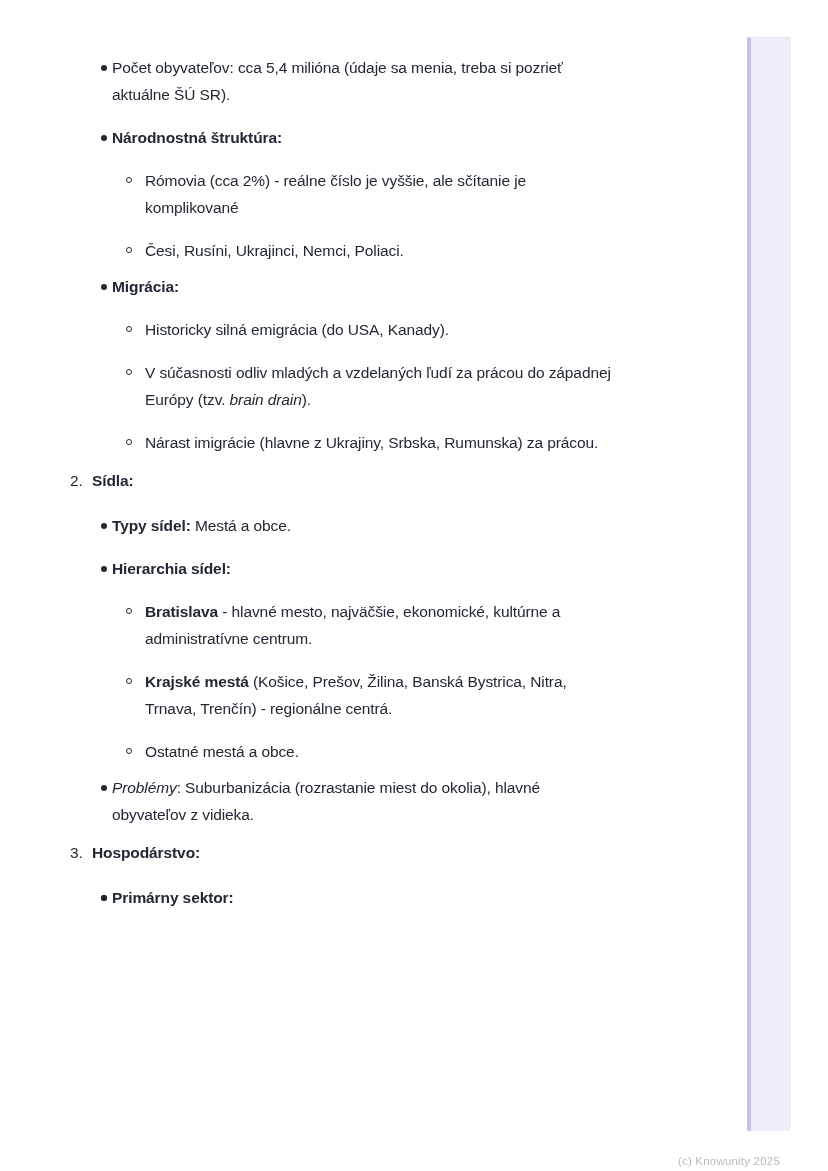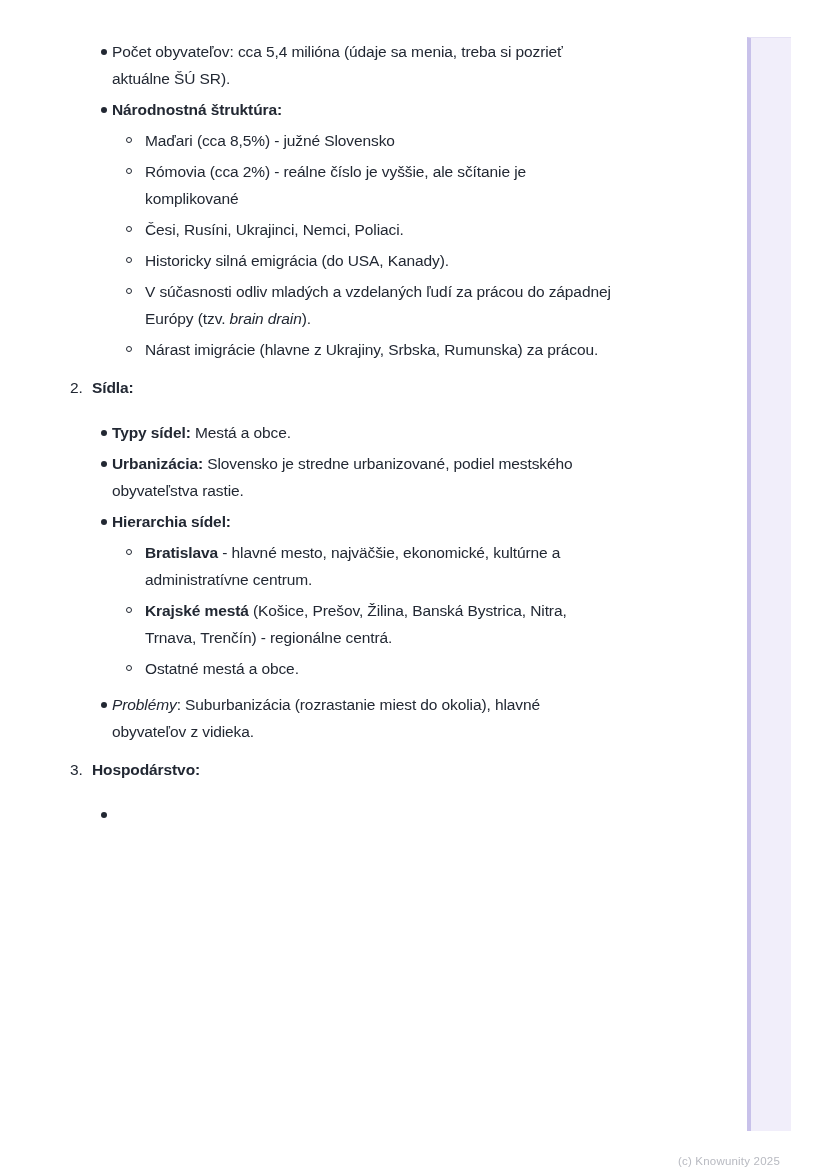--- a/index.html
+++ b/index.html
@@ -14,21 +14,21 @@
   .doc {
     position: absolute;
     left: 70px; top: 38px;
     width: 652px;
     font-size: 15.5px;
     line-height: 27px;
     letter-spacing: -0.1px;
   }
   .row {
     position: relative;
-    margin: 0 0 4px 0;
+    margin: 16px 0 4px 0;
     white-space: pre-wrap;
   }
   .lvl1 { padding-left: 42px; }
   .lvl2 { padding-left: 75px; }
   .lvl2 + .lvl1 { margin-top: 9px; }
   .number { margin-top: 11px; margin-bottom: 18px; padding-left: 22px; }
   .number .marker { position: absolute; left: 0; top: 0; }
   .lvl1 > .marker {
     position: absolute; left: 31px; top: 10.5px;
     width: 6px; height: 6px; border-radius: 50%;
@@ -62,40 +62,39 @@
   }
 </style>
 </head>
 <body>
 
 <div class="doc">
   <div>
       <div class="row lvl1"><span class="marker"></span><span class="txt"><span>Počet obyvateľov: cca 5,4 milióna (údaje sa menia, treba si pozrieť
 aktuálne ŠÚ SR).</span></span></div>
       <div class="row lvl1"><span class="marker"></span><span class="txt"><strong>Národnostná štruktúra:</strong></span></div>
-      <div class="row lvl2"><span class="marker"></span><span class="txt"><span>Maďari (cca 8,5%) - južné Slovensko</span></span></div>
       <div class="row lvl2"><span class="marker"></span><span class="txt"><span>Rómovia (cca 2%) - reálne číslo je vyššie, ale sčítanie je
 komplikované</span></span></div>
       <div class="row lvl2"><span class="marker"></span><span class="txt"><span>Česi, Rusíni, Ukrajinci, Nemci, Poliaci.</span></span></div>
+      <div class="row lvl1"><span class="marker"></span><span class="txt"><strong>Migrácia:</strong></span></div>
       <div class="row lvl2"><span class="marker"></span><span class="txt"><span>Historicky silná emigrácia (do USA, Kanady).</span></span></div>
       <div class="row lvl2"><span class="marker"></span><span class="txt"><span>V súčasnosti odliv mladých a vzdelaných ľudí za prácou do západnej
 Európy (tzv. </span><em>brain drain</em><span>).</span></span></div>
       <div class="row lvl2"><span class="marker"></span><span class="txt"><span>Nárast imigrácie (hlavne z Ukrajiny, Srbska, Rumunska) za prácou.</span></span></div>
       <div class="row number"><span class="marker">2.</span><span class="txt"><strong>Sídla:</strong></span></div>
       <div class="row lvl1"><span class="marker"></span><span class="txt"><strong>Typy sídel:</strong><span> Mestá a obce.</span></span></div>
-      <div class="row lvl1"><span class="marker"></span><span class="txt"><strong>Urbanizácia:</strong><span> Slovensko je stredne urbanizované, podiel mestského
-obyvateľstva rastie.</span></span></div>
       <div class="row lvl1"><span class="marker"></span><span class="txt"><strong>Hierarchia sídel:</strong></span></div>
       <div class="row lvl2"><span class="marker"></span><span class="txt"><strong>Bratislava</strong><span> - hlavné mesto, najväčšie, ekonomické, kultúrne a
 administratívne centrum.</span></span></div>
       <div class="row lvl2"><span class="marker"></span><span class="txt"><strong>Krajské mestá</strong><span> (Košice, Prešov, Žilina, Banská Bystrica, Nitra,
 Trnava, Trenčín) - regionálne centrá.</span></span></div>
       <div class="row lvl2"><span class="marker"></span><span class="txt"><span>Ostatné mestá a obce.</span></span></div>
       <div class="row lvl1"><span class="marker"></span><span class="txt"><em>Problémy</em><span>: Suburbanizácia (rozrastanie miest do okolia), hlavné
 obyvateľov z vidieka.</span></span></div>
       <div class="row number"><span class="marker">3.</span><span class="txt"><strong>Hospodárstvo:</strong></span></div>
       <div class="row lvl1"><span class="marker"></span></div>
+      <div class="row lvl1"><span class="marker"></span><span class="txt"><strong>Primárny sektor:</strong></span></div>
     </div>
 </div>
 
 <div class="next-page"></div>
 
 <div class="watermark">(c) Knowunity 2025</div>
 
 </body></html>

